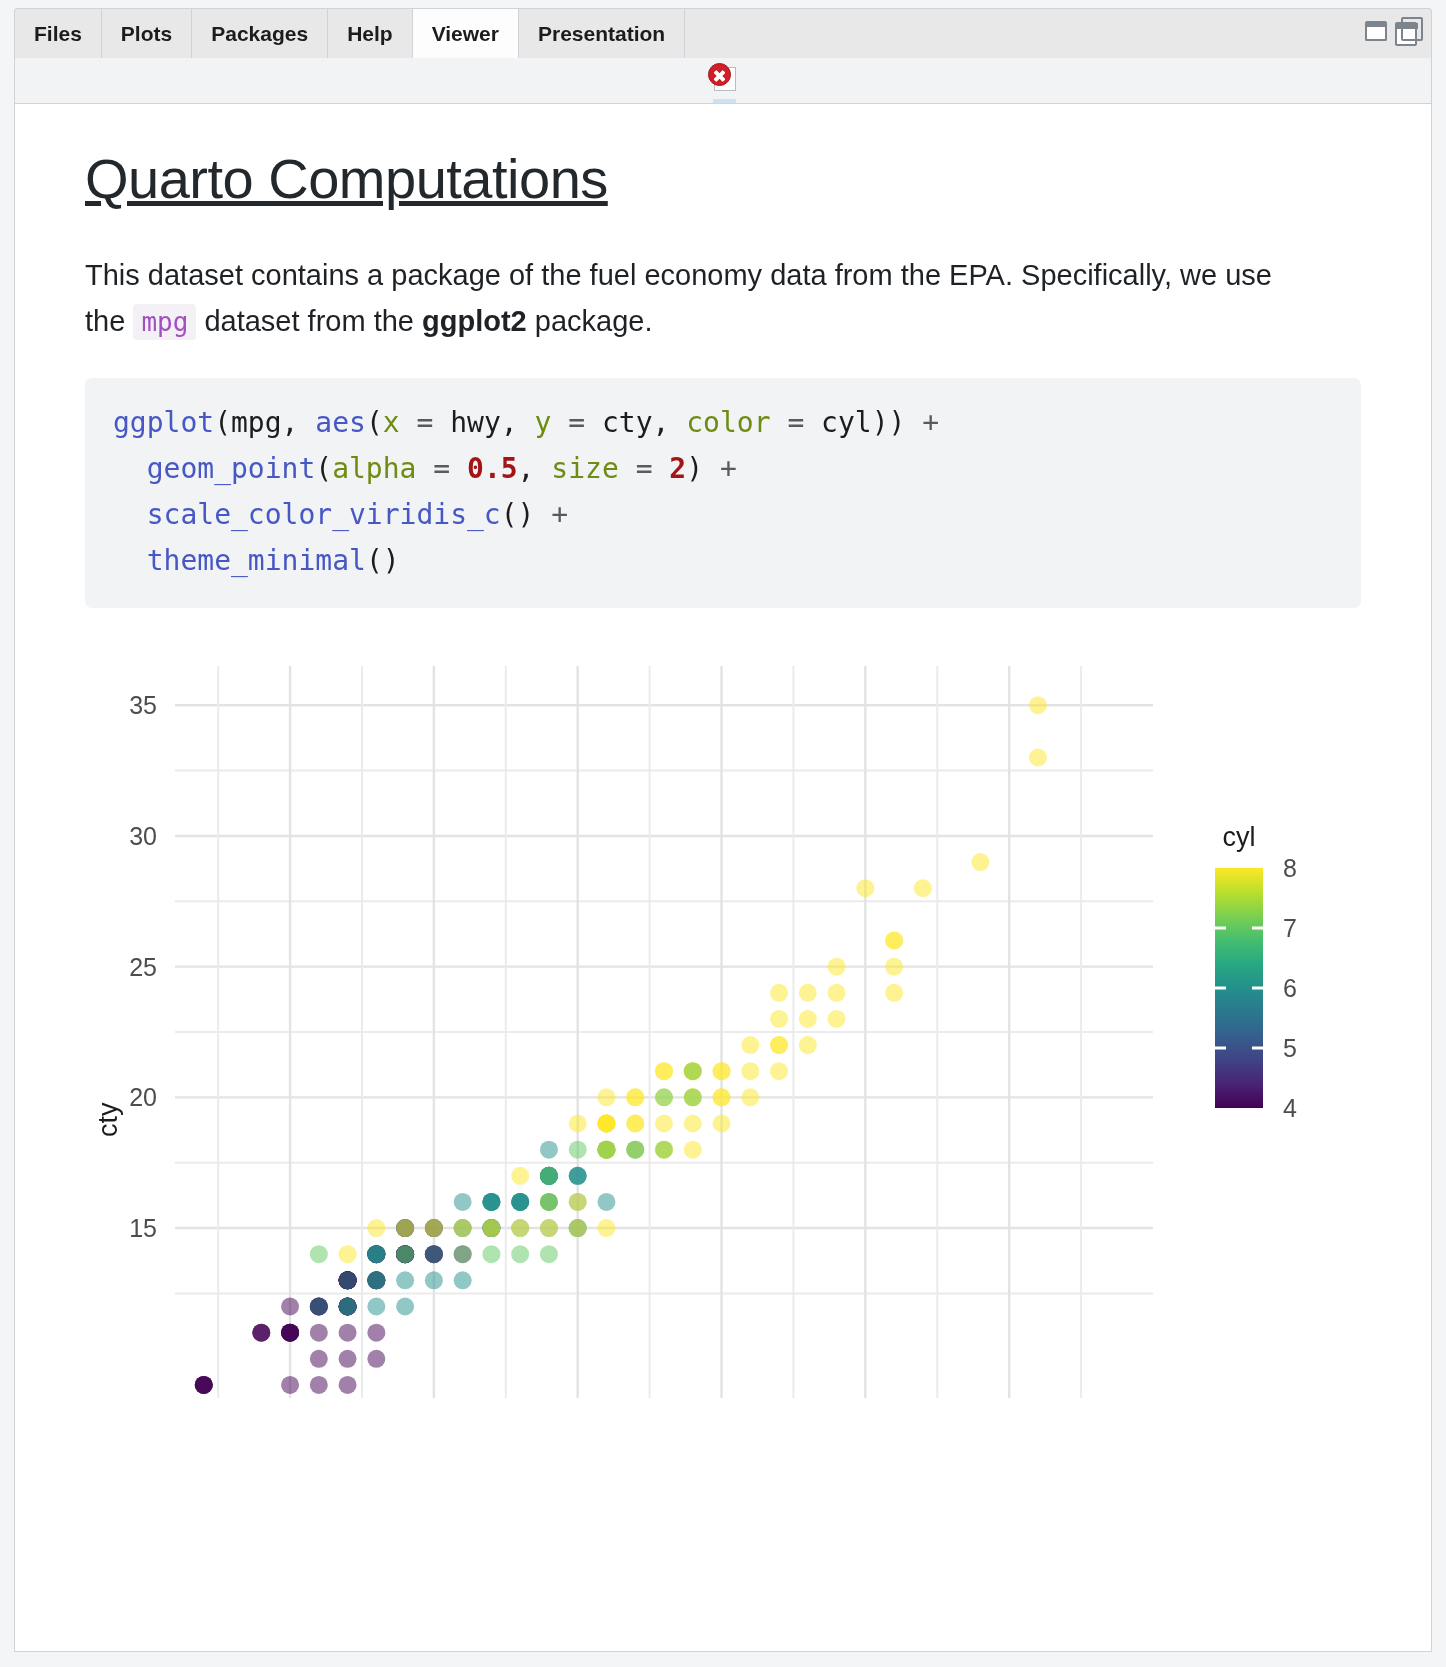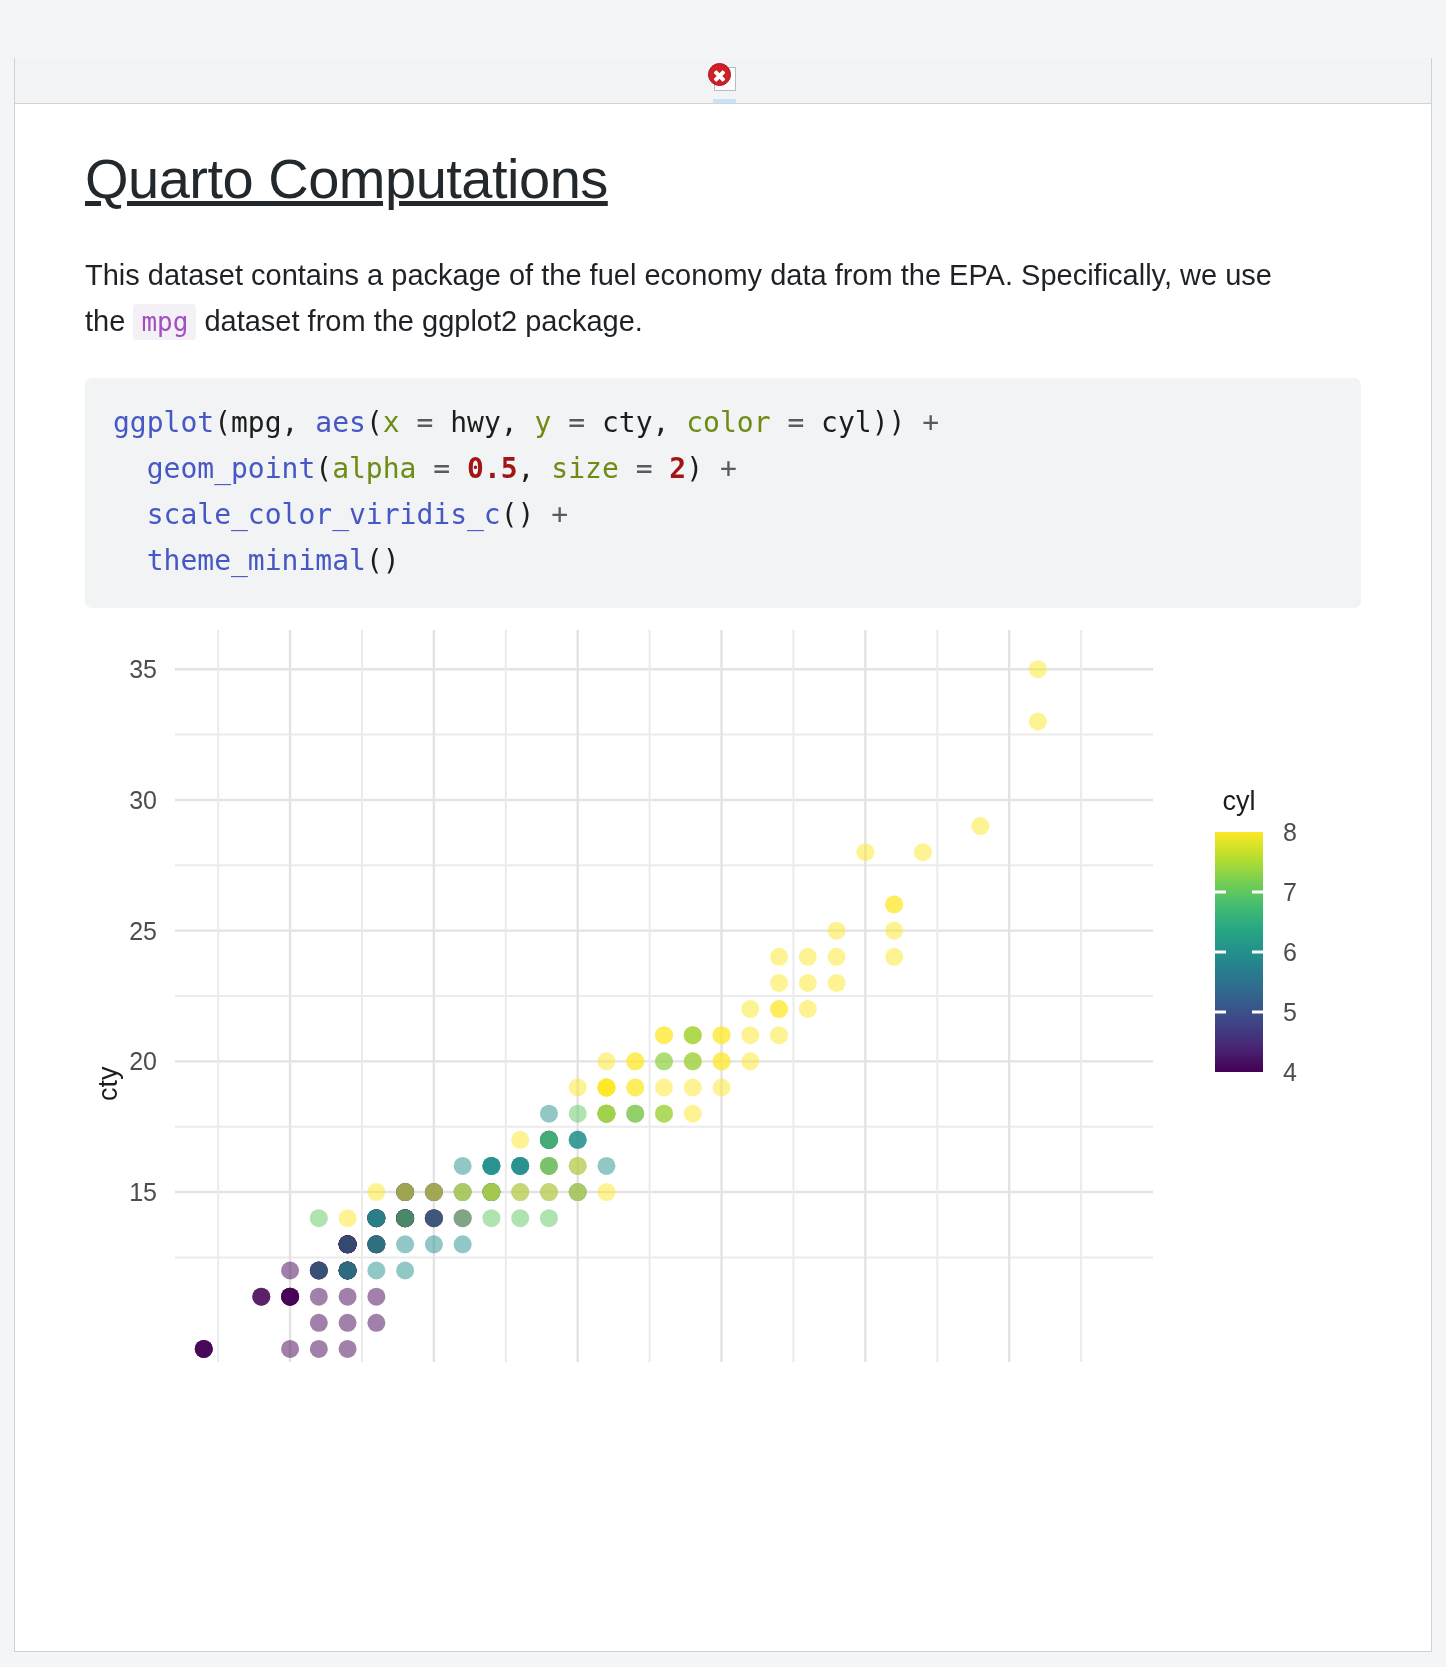--- a/index.html
+++ b/index.html
@@ -252,27 +252,28 @@
     max-width: 1215px;
   }
   code.inline {
     font-family: "DejaVu Sans Mono", monospace;
     font-size: 26px;
     background: #f3f0f6;
     color: #a24fc0;
     padding: 3px 8px;
     border-radius: 4px;
   }
-  .bold { font-weight: normal; }
+  .bold { font-weight: bold; }
 
   
   .codeblock {
     background: #f1f3f5;
     border-radius: 7px;
     padding: 22px 28px 24px 28px;
+    margin-bottom: 36px;
   }
   pre.code {
     font-family: "DejaVu Sans Mono", monospace;
     font-size: 28px;
     line-height: 1.64;
     color: #2b2b2b;
     white-space: pre;
   }
   .c-fn   { color: #4758c4; }
   .c-var  { color: #1c1c1c; }
@@ -291,20 +292,33 @@
   .plot svg { display: block; }
 
   
   .sr { position: absolute; width: 1px; height: 1px; overflow: hidden; clip: rect(0 0 0 0); }
 </style>
 </head>
 <body>
 
 <div class="pane">
 
+  <div class="tabstrip">
+    <div class="tab">Files</div>
+    <div class="tab">Plots</div>
+    <div class="tab">Packages</div>
+    <div class="tab">Help</div>
+    <div class="tab active">Viewer</div>
+    <div class="tab">Presentation</div>
+    <div class="tab-filler"></div>
+    <div class="win-ctrls">
+      <div class="ico-min"></div>
+      <div class="ico-max"></div>
+    </div>
+  </div>
 
   <div class="toolbar">
 
     <div class="tb-btn">
       <span class="stop-icon">
         <span class="paper"></span>
           <span class="dot"></span>
       </span>
     </div>
 

